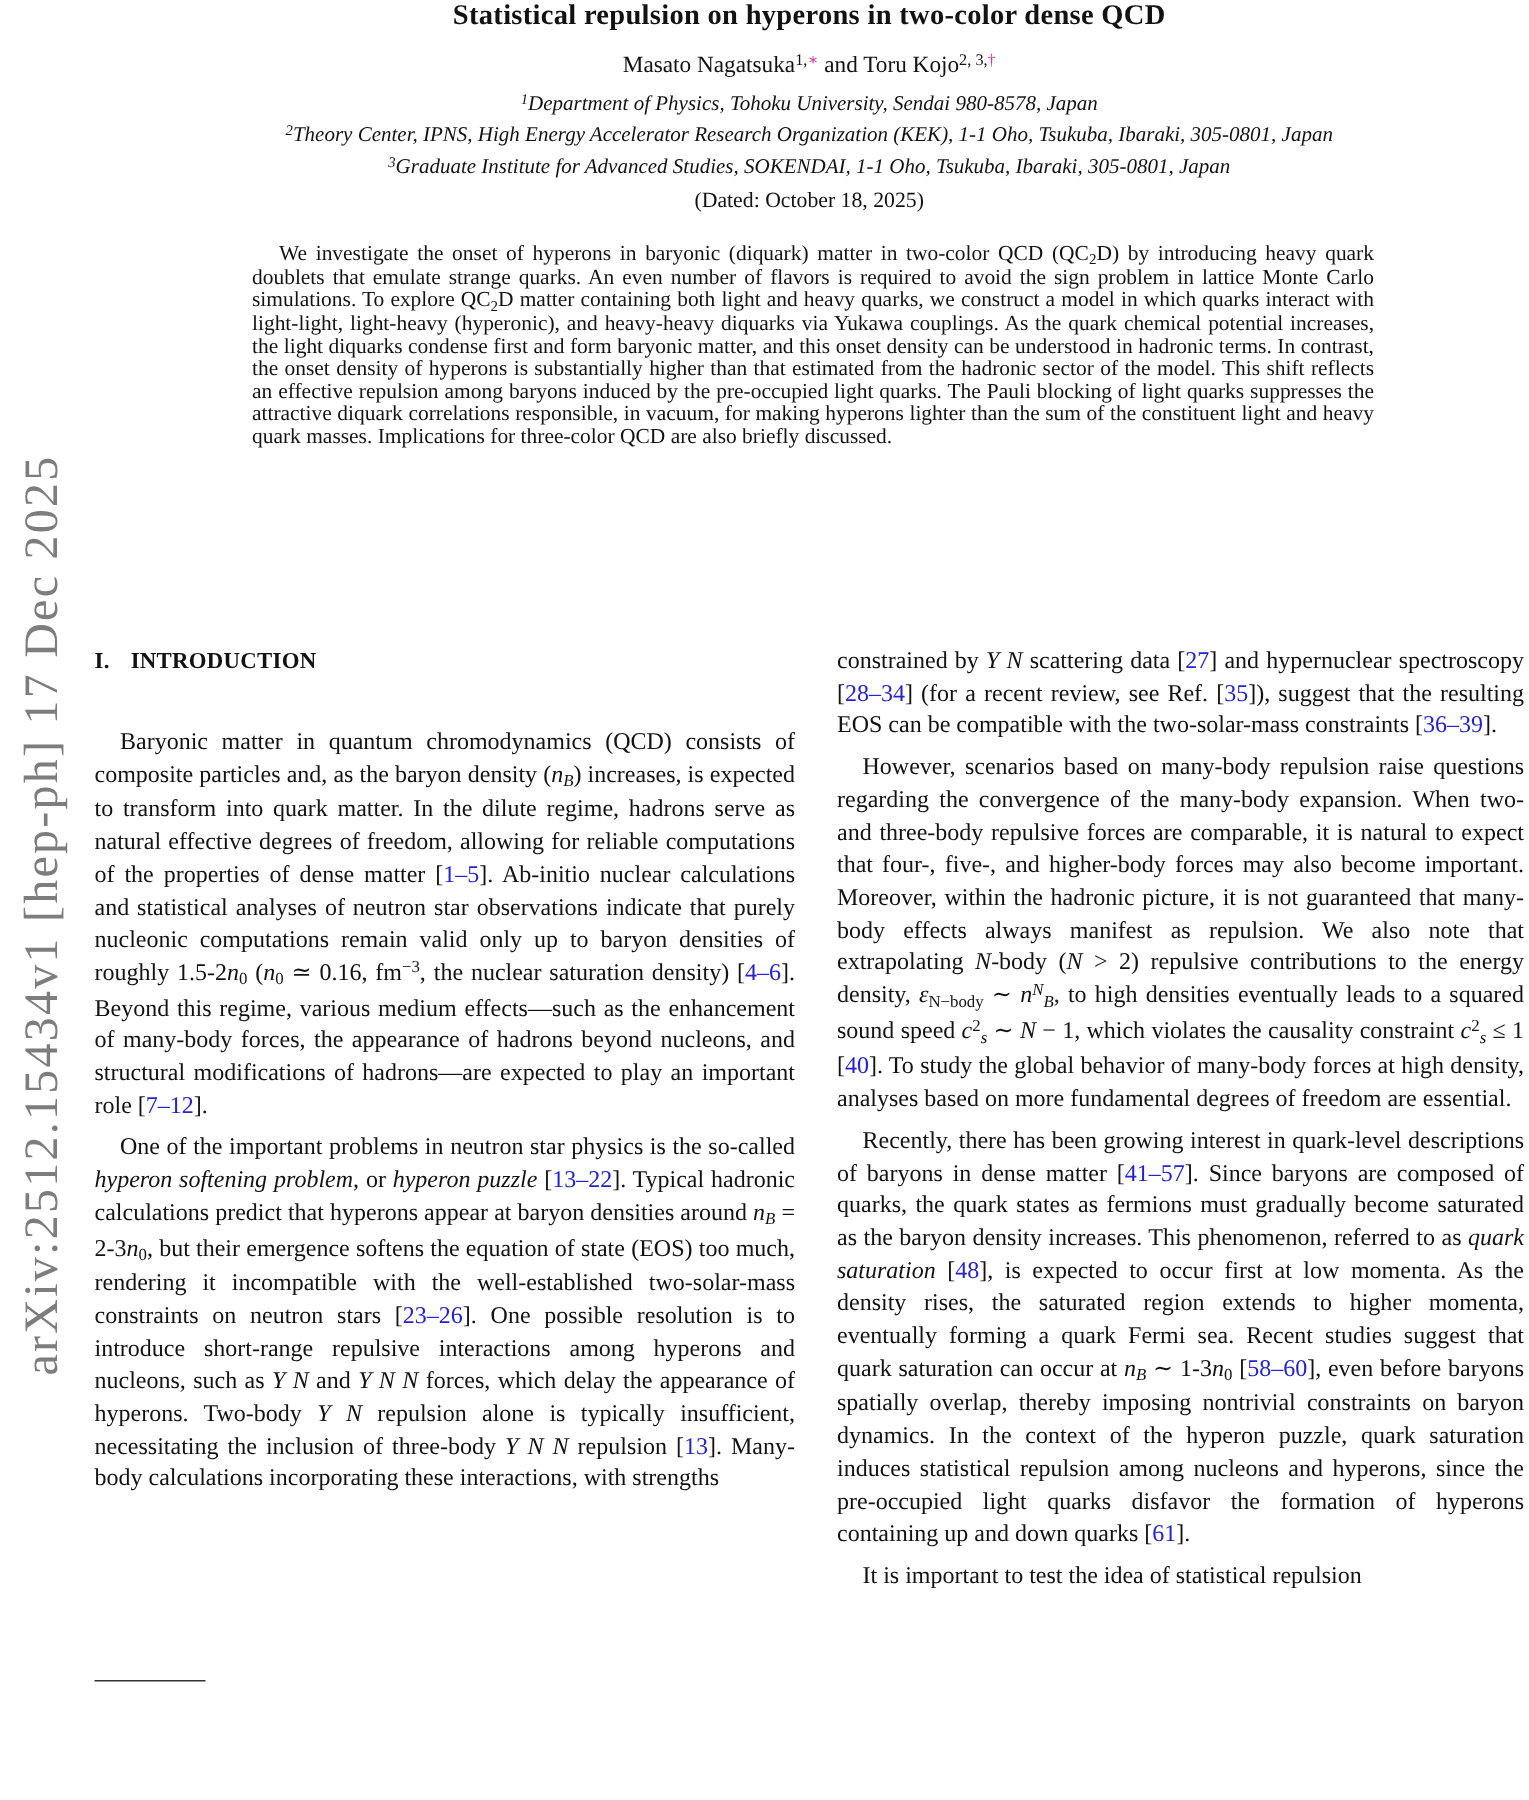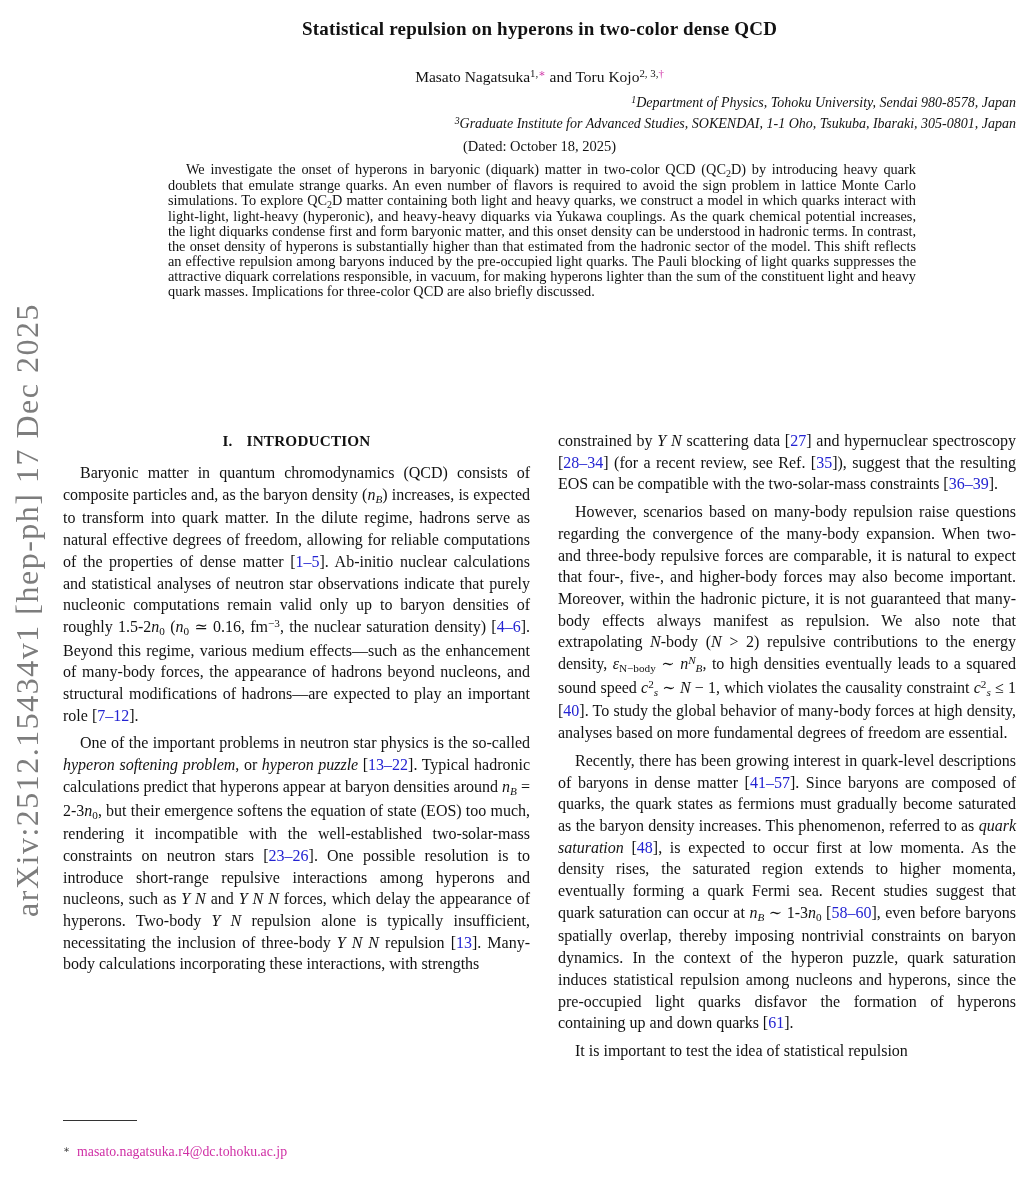--- a/index.html
+++ b/index.html
@@ -11,37 +11,37 @@
   .page{
     position:relative;width:1019px;height:1200px;background:#ffffff;
     font-family:"Liberation Serif","DejaVu Serif",serif;color:#121212;
     overflow:hidden;
   }
   .banner{
     position:absolute;left:-363px;top:592px;width:780px;height:36px;
     transform:rotate(-90deg);text-align:center;font-size:32px;letter-spacing:1.5px;
     color:var(--banner);white-space:nowrap;
   }
-  .header{position:absolute;left:63px;top:18px;width:953px;text-align:center;}
+  .header{position:absolute;left:63px;top:0;width:953px;text-align:center;}
   .title{margin:0;font-size:19px;font-weight:bold;letter-spacing:0.2px;}
-  .authors{margin-top:28px;font-size:15.5px;}
-  .affils{margin-top:7px;font-style:italic;font-size:14px;line-height:20px;text-align:right;}
+  .authors{margin-top:13px;font-size:15.5px;}
+  .affils{margin-top:7px;font-style:italic;font-size:14px;line-height:20px;}
   .affil{white-space:nowrap;}
   .dated{margin-top:3px;font-size:14.5px;}
   .abstract{
     position:absolute;left:168px;top:162px;width:748px;
     font-size:14.3px;line-height:15px;text-align:justify;text-indent:18px;
   }
   .cols{position:absolute;left:63px;top:430px;width:953px;display:flex;gap:28px;}
   .col-left{width:467px;}
   .col-right{width:458px;}
   .col p{margin:0;font-size:16px;line-height:21.7px;text-align:justify;hyphens:auto;-webkit-hyphens:auto;}
   .col p + p{margin-top:6px;}
   .indent{text-indent:17px;}
-  .section-heading{text-align:center;font-weight:bold;font-size:15.2px;margin:2px 0 12px 0;letter-spacing:0.2px;}
+  .section-heading{text-align:left;font-weight:bold;font-size:15.2px;margin:2px 0 34px 0;letter-spacing:0.2px;}
   .sec-num{margin-right:14px;}
   
   .seg-i{font-style:italic;}
   .seg-c{color:var(--cite);}
   .seg-m{color:var(--magenta);}
   .seg-sub{font-size:0.7em;position:relative;top:0.28em;}
   .seg-sup{font-size:0.7em;position:relative;top:-0.42em;}
   .seg-isub{font-size:0.7em;position:relative;top:0.28em;font-style:italic;}
   .seg-isup{font-size:0.7em;position:relative;top:-0.42em;font-style:italic;}
   .footnotes{position:absolute;left:63px;top:1120px;width:467px;font-size:13.8px;}
@@ -55,20 +55,21 @@
 
 <div class="page">
 
   <div class="banner">arXiv:2512.15434v1  [hep-ph]  17 Dec 2025</div>
 
   <header class="header">
     <h1 class="title">Statistical repulsion on hyperons in two-color dense QCD</h1>
     <div class="authors">Masato Nagatsuka<span class="seg-sup">1,</span><span class="seg-sup seg-m">∗</span> and Toru Kojo<span class="seg-sup">2, 3,</span><span class="seg-sup seg-m">†</span></div>
     <div class="affils">
       <div class="affil"><span class="seg-sup">1</span>Department of Physics, Tohoku University, Sendai 980-8578, Japan</div>
+      <div class="affil"><span class="seg-sup">2</span>Theory Center, IPNS, High Energy Accelerator Research Organization (KEK), 1-1 Oho, Tsukuba, Ibaraki, 305-0801, Japan</div>
       <div class="affil"><span class="seg-sup">3</span>Graduate Institute for Advanced Studies, SOKENDAI, 1-1 Oho, Tsukuba, Ibaraki, 305-0801, Japan</div>
     </div>
     <div class="dated">(Dated: October 18, 2025)</div>
   </header>
 
   <div class="abstract">We investigate the onset of hyperons in baryonic (diquark) matter in two-color QCD (QC<span class="seg-sub">2</span>D) by introducing heavy quark doublets that emulate strange quarks. An even number of flavors is required to avoid the sign problem in lattice Monte Carlo simulations. To explore QC<span class="seg-sub">2</span>D matter containing both light and heavy quarks, we construct a model in which quarks interact with light-light, light-heavy (hyperonic), and heavy-heavy diquarks via Yukawa couplings. As the quark chemical potential increases, the light diquarks condense first and form baryonic matter, and this onset density can be understood in hadronic terms. In contrast, the onset density of hyperons is substantially higher than that estimated from the hadronic sector of the model. This shift reflects an effective repulsion among baryons induced by the pre-occupied light quarks. The Pauli blocking of light quarks suppresses the attractive diquark correlations responsible, in vacuum, for making hyperons lighter than the sum of the constituent light and heavy quark masses. Implications for three-color QCD are also briefly discussed.</div>
 
   <div class="cols">
     <div class="col col-left">
       <div class="section-heading">
@@ -80,18 +81,15 @@
     <div class="col col-right">
       <p>constrained by <span class="seg-i">Y N</span> scattering data [<span class="seg-c">27</span>] and hypernuclear spectroscopy [<span class="seg-c">28–34</span>] (for a recent review, see Ref. [<span class="seg-c">35</span>]), suggest that the resulting EOS can be compatible with the two-solar-mass constraints [<span class="seg-c">36–39</span>].</p>
       <p class="indent">However, scenarios based on many-body repulsion raise questions regarding the convergence of the many-body expansion. When two- and three-body repulsive forces are comparable, it is natural to expect that four-, five-, and higher-body forces may also become important. Moreover, within the hadronic picture, it is not guaranteed that many-body effects always manifest as repulsion. We also note that extrapolating <span class="seg-i">N</span>-body (<span class="seg-i">N</span> &gt; 2) repulsive contributions to the energy density, <span class="seg-i">ε</span><span class="seg-sub">N−body</span> ∼ <span class="seg-i">n</span><span class="seg-isup">N</span><span class="seg-isub">B</span>, to high densities eventually leads to a squared sound speed <span class="seg-i">c</span><span class="seg-sup">2</span><span class="seg-isub">s</span> ∼ <span class="seg-i">N</span> − 1, which violates the causality constraint <span class="seg-i">c</span><span class="seg-sup">2</span><span class="seg-isub">s</span> ≤ 1 [<span class="seg-c">40</span>]. To study the global behavior of many-body forces at high density, analyses based on more fundamental degrees of freedom are essential.</p>
       <p class="indent">Recently, there has been growing interest in quark-level descriptions of baryons in dense matter [<span class="seg-c">41–57</span>]. Since baryons are composed of quarks, the quark states as fermions must gradually become saturated as the baryon density increases. This phenomenon, referred to as <span class="seg-i">quark saturation</span> [<span class="seg-c">48</span>], is expected to occur first at low momenta. As the density rises, the saturated region extends to higher momenta, eventually forming a quark Fermi sea. Recent studies suggest that quark saturation can occur at <span class="seg-i">n</span><span class="seg-isub">B</span> ∼ 1-3<span class="seg-i">n</span><span class="seg-sub">0</span> [<span class="seg-c">58–60</span>], even before baryons spatially overlap, thereby imposing nontrivial constraints on baryon dynamics. In the context of the hyperon puzzle, quark saturation induces statistical repulsion among nucleons and hyperons, since the pre-occupied light quarks disfavor the formation of hyperons containing up and down quarks [<span class="seg-c">61</span>].</p>
       <p class="indent">It is important to test the idea of statistical repulsion</p>
     </div>
   </div>
 
   <div class="footnotes">
     <div class="fn-rule"></div>
-    <div class="fn">
-      <span class="fn-sym">∗</span><a class="fn-email">masato.nagatsuka.r4@dc.tohoku.ac.jp</a>
-    </div>
   </div>
 
 </div>
 
 </body></html>

